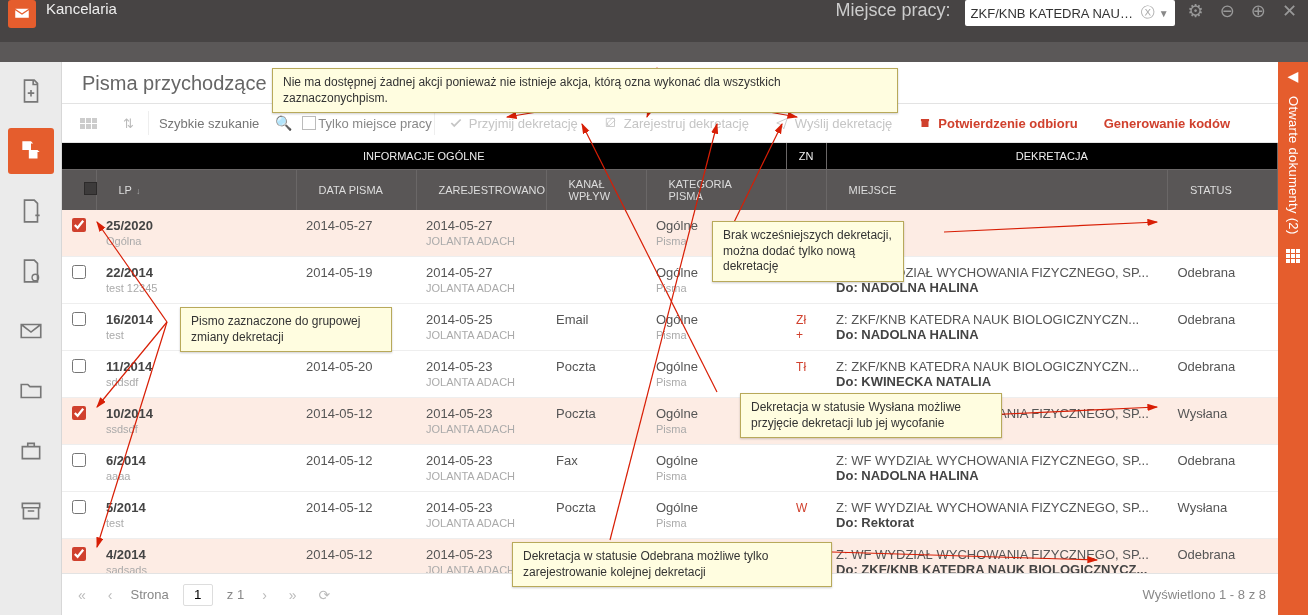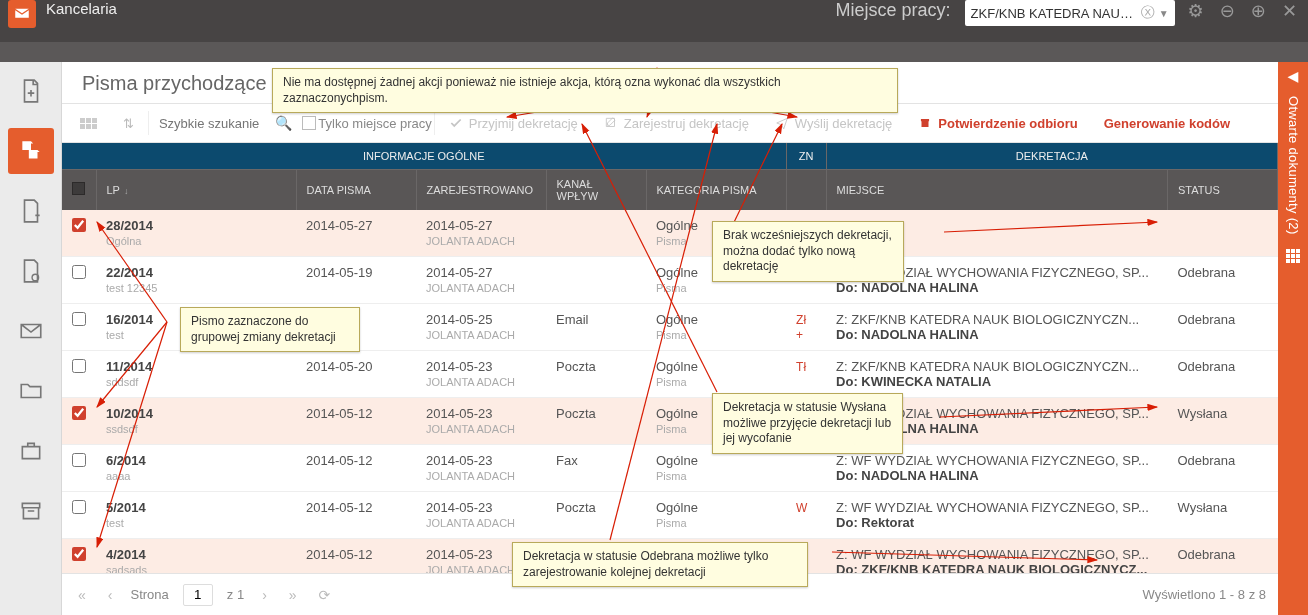--- a/index.html
+++ b/index.html
@@ -46,22 +46,22 @@
   .toolbar .chk { width: 14px; height: 14px; border: 1px solid #bbb; display: inline-block; }
   .toolbar .tbtn svg { width: 14px; height: 14px; fill: currentColor; }
   .toolbar .tbtn.red { color: #d0402d; font-weight: bold; }
   .toolbar .gridicon { display: inline-grid; grid-template-columns: repeat(3,5px); grid-auto-rows: 5px; gap: 1px; }
   .toolbar .gridicon span { background: #ccc; }
   .toolbar .sep { width: 1px; height: 24px; background: #eee; }
 
   
   .tablewrap { flex: 1; overflow: auto; position: relative; }
   table.grid { width: 100%; border-collapse: collapse; table-layout: fixed; }
-  table.grid thead .group th { background: #0c4a6e; color: #eee; font-weight: normal; font-size: 11px; height: 26px; border-right: 1px solid #6a6767; }
-  table.grid thead .cols th { background: #595656; color: #ddd; font-weight: normal; font-size: 11px; text-align: left; padding: 8px 10px; border-top: 1px solid #6a6767; border-right: 1px solid #6a6767; }
+  table.grid thead .group th { background: #000000; color: #eee; font-weight: normal; font-size: 11px; height: 26px; border-right: 1px solid #6a6767; }
+  table.grid thead .cols th { background: #595656; color: #ddd; font-weight: normal; font-size: 11px; text-align: left; padding: 8px 22px; border-top: 1px solid #6a6767; border-right: 1px solid #6a6767; }
   table.grid thead .cols th.chk { width: 32px; text-align: center; }
   table.grid thead .cols th .sort { font-size: 9px; color: #aaa; margin-left: 4px; }
   table.grid tbody td { padding: 8px 10px; border-bottom: 1px solid #eee; vertical-align: top; font-size: 13px; color: #555; }
   table.grid tbody tr.selected { background: #fdece4; }
   table.grid tbody td.chk { text-align: center; width: 32px; }
   table.grid tbody td .sub { color: #aaa; font-size: 11px; }
   table.grid tbody td .bold { font-weight: bold; color: #444; }
   table.grid tbody td .zn { color: #d0402d; font-size: 12px; }
   input[type="checkbox"].rowchk { width: 14px; height: 14px; accent-color: #d0402d; }
   .hdrchk { width: 13px; height: 13px; background: #3d3b3b; border: 1px solid #2c2a2a; display: inline-block; }
@@ -234,21 +234,21 @@
             <th>KANAŁ WPŁYW</th>
             <th>KATEGORIA PISMA</th>
             <th></th>
             <th>MIEJSCE</th>
             <th>STATUS</th>
           </tr>
         </thead>
         <tbody id="tbody">
             <tr class="selected">
               <td class="chk"><input type="checkbox" class="rowchk" checked="" style=""></td>
-              <td><span class="bold">28/2014</span><br><span class="sub">Ogólna</span></td>
+              <td><span class="bold">25/2020</span><br><span class="sub">Ogólna</span></td>
               <td>2014-05-27</td>
               <td>2014-05-27<br><span class="sub">JOLANTA ADACH</span></td>
               <td></td>
               <td>Ogólne<br><span class="sub">Pisma</span></td>
               <td><span class="zn">W</span></td>
               <td class="ellipsis">Z:</td>
               <td></td>
             </tr>
             <tr>
               <td class="chk"><input type="checkbox" class="rowchk" style=""></td>
@@ -339,24 +339,24 @@
       <input class="pageinp" value="1" style="">
       <span>z 1</span>
       <span class="pbtn">›</span>
       <span class="pbtn">»</span>
       <span class="pbtn">⟳</span>
       <span class="spacer"></span>
       <span>Wyświetlono 1 - 8 z 8</span>
     </div>
 
     <div class="callout" style="left:210px; top:6px; width:626px;">Nie ma dostępnej żadnej akcji ponieważ nie istnieje akcja, którą ozna wykonać dla wszystkich zaznaczonychpism.</div>
-    <div class="callout" style="left:118px; top:245px; width:180px;">Pismo zaznaczone do grupowej zmiany dekretacji</div>
+    <div class="callout" style="left:118px; top:245px; width:212px;">Pismo zaznaczone do grupowej zmiany dekretacji</div>
     <div class="callout" style="left:650px; top:159px; width:192px;">Brak wcześniejszych dekretacji, można dodać tylko nową dekretację</div>
-    <div class="callout" style="left:650px; top:331px; width:191px;">Dekretacja w statusie Wysłana możliwe przyjęcie dekretacji lub jej wycofanie</div>
-    <div class="callout" style="left:450px; top:480px; width:296px;">Dekretacja w statusie Odebrana możliwe tylko zarejestrowanie kolejnej dekretacji</div>
+    <div class="callout" style="left:678px; top:331px; width:262px;">Dekretacja w statusie Wysłana możliwe przyjęcie dekretacji lub jej wycofanie</div>
+    <div class="callout" style="left:450px; top:480px; width:320px;">Dekretacja w statusie Odebrana możliwe tylko zarejestrowanie kolejnej dekretacji</div>
 
     <svg class="arrow-svg" style="left:0;top:0;width:100%;height:100%">
       <defs>
           <marker id="ah" markerWidth="10" markerHeight="10" refX="8" refY="3" orient="auto">
             <path d="M0,0 L0,6 L9,3 z" fill="#d81e05"></path>
           </marker>
         </defs>
       <line x1="595" y1="30" x2="595" y2="6" stroke="#d81e05" stroke-width="1.2" marker-end="url(#ah)"></line>
       <line x1="595" y1="30" x2="445" y2="55" stroke="#d81e05" stroke-width="1.2" marker-end="url(#ah)"></line>
       <line x1="595" y1="30" x2="585" y2="55" stroke="#d81e05" stroke-width="1.2" marker-end="url(#ah)"></line>

